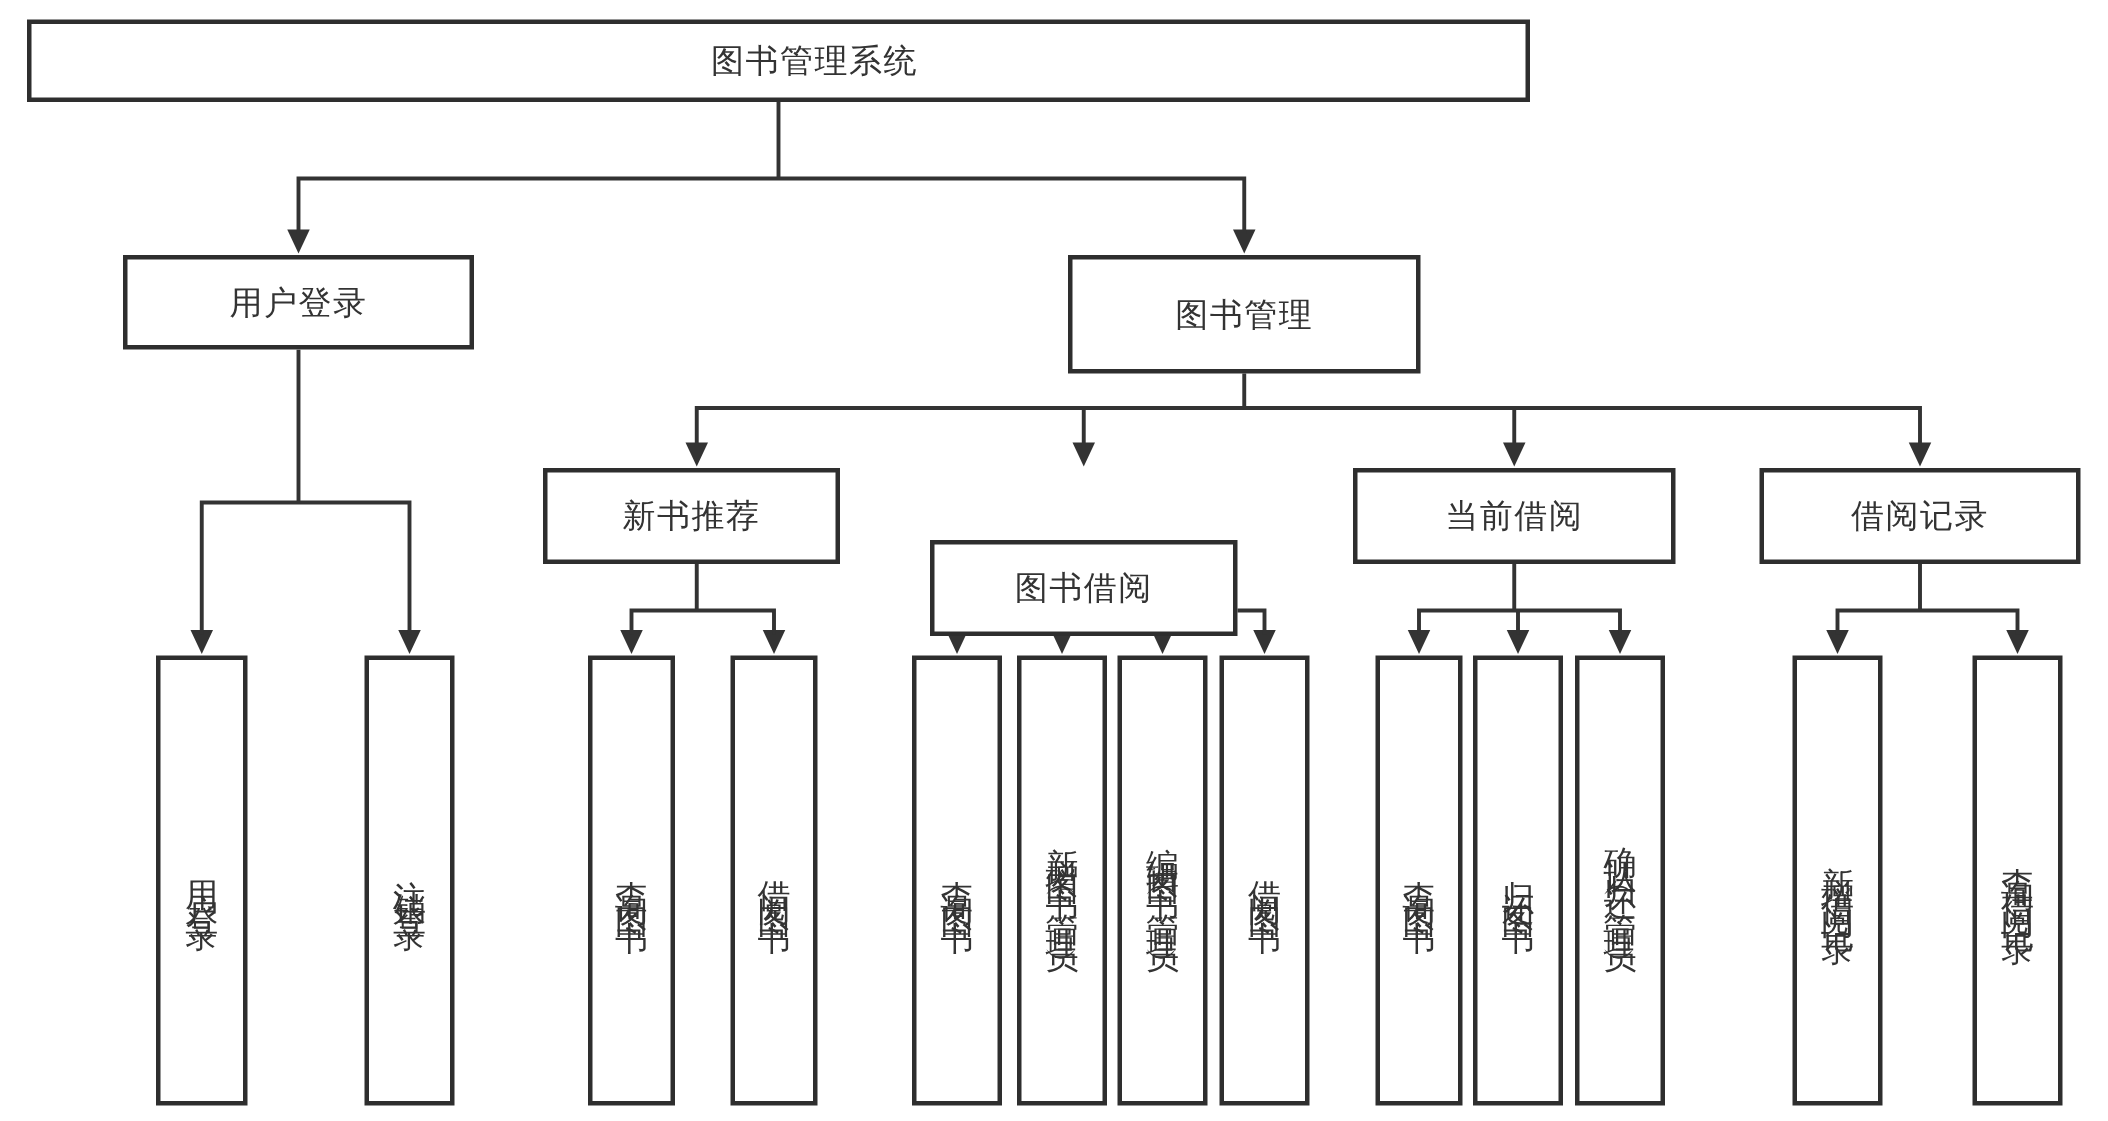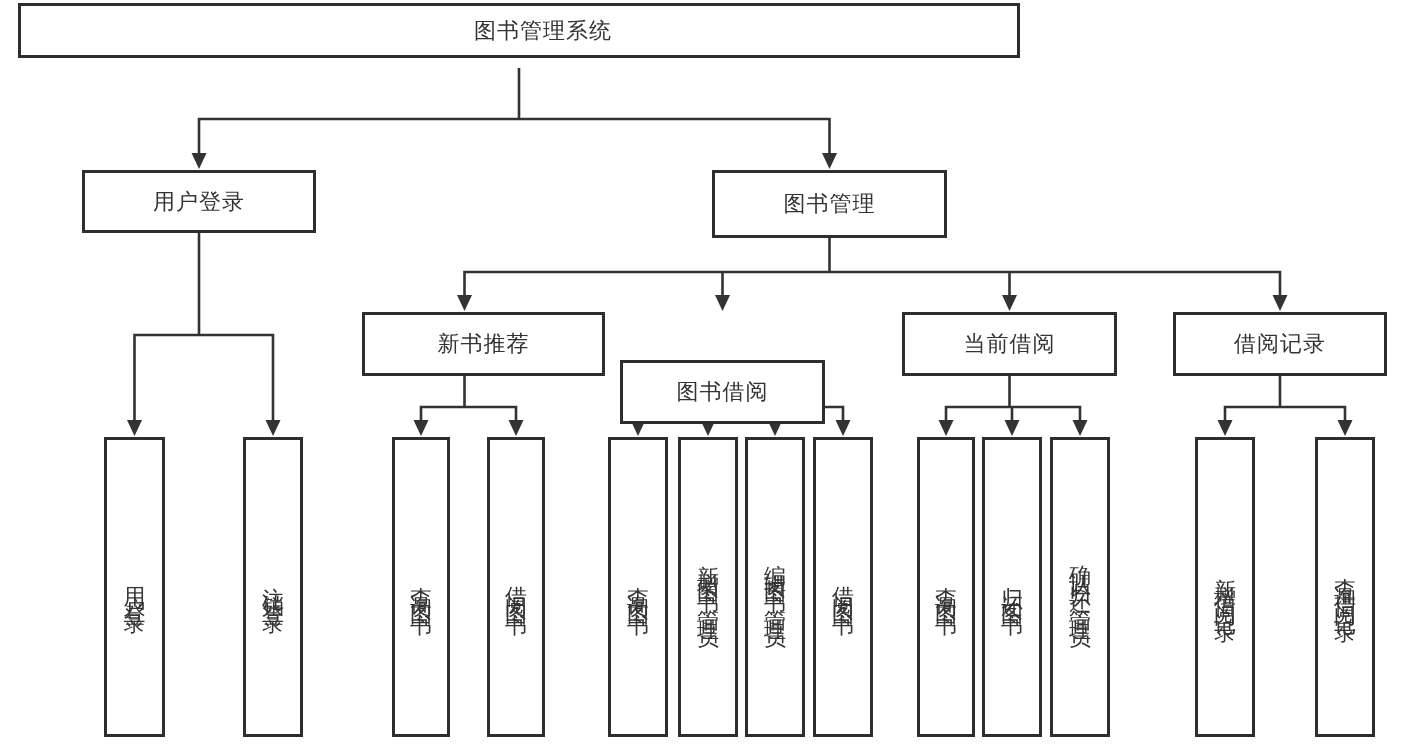--- a/index.html
+++ b/index.html
@@ -83,30 +83,30 @@
       <path d="M 722.5 376 L 722.5 407 M 636.7 407 L 844.3 407 M 638 407 L 638 423 M 708 407 L 708 423 M 775 407 L 775 423 M 843 407 L 843 423" stroke="#333333" stroke-width="2.6" fill="none"></path>
       <polygon points="938.5,420 953.5,420 946,436" fill="#333333"></polygon>
       <polygon points="1004.5,420 1019.5,420 1012,436" fill="#333333"></polygon>
       <polygon points="1072.5,420 1087.5,420 1080,436" fill="#333333"></polygon>
       <path d="M 1009.5 376 L 1009.5 407 M 944.7 407 L 1081.3 407 M 946 407 L 946 423 M 1012 407 L 1012 423 M 1080 407 L 1080 423" stroke="#333333" stroke-width="2.6" fill="none"></path>
       <polygon points="1217.5,420 1232.5,420 1225,436" fill="#333333"></polygon>
       <polygon points="1337.5,420 1352.5,420 1345,436" fill="#333333"></polygon>
       <path d="M 1280 376 L 1280 407 M 1223.7 407 L 1346.3 407 M 1225 407 L 1225 423 M 1345 407 L 1345 423" stroke="#333333" stroke-width="2.6" fill="none"></path>
     </svg>
   <div id="nodes">
-      <div class="node" style="left: 18px; top: 3px; width: 1002px; height: 55px; padding-left: 48px;">
+      <div class="node" style="left: 18px; top: 13px; width: 1002px; height: 55px; padding-left: 48px;">
         <span class="htext">图书管理系统</span>
       </div>
       <div class="node" style="left: 82px; top: 170px; width: 234px; height: 63px;">
         <span class="htext">用户登录</span>
       </div>
-      <div class="node" style="left: 712px; top: 170px; width: 235px; height: 68px;">
+      <div class="node" style="left: 712px; top: 170px; width: 235px; height: 79px;">
         <span class="htext">图书管理</span>
       </div>
-      <div class="node" style="left: 362px; top: 312px; width: 243px; height: 64px;">
+      <div class="node" style="left: 362px; top: 312px; width: 198px; height: 64px;">
         <span class="htext">新书推荐</span>
       </div>
       <div class="node" style="left: 620px; top: 312px; width: 205px; height: 64px; margin-top: 48px;">
         <span class="htext">图书借阅</span>
       </div>
       <div class="node" style="left: 902px; top: 312px; width: 215px; height: 64px;">
         <span class="htext">当前借阅</span>
       </div>
       <div class="node" style="left: 1173px; top: 312px; width: 214px; height: 64px;">
         <span class="htext">借阅记录</span>

